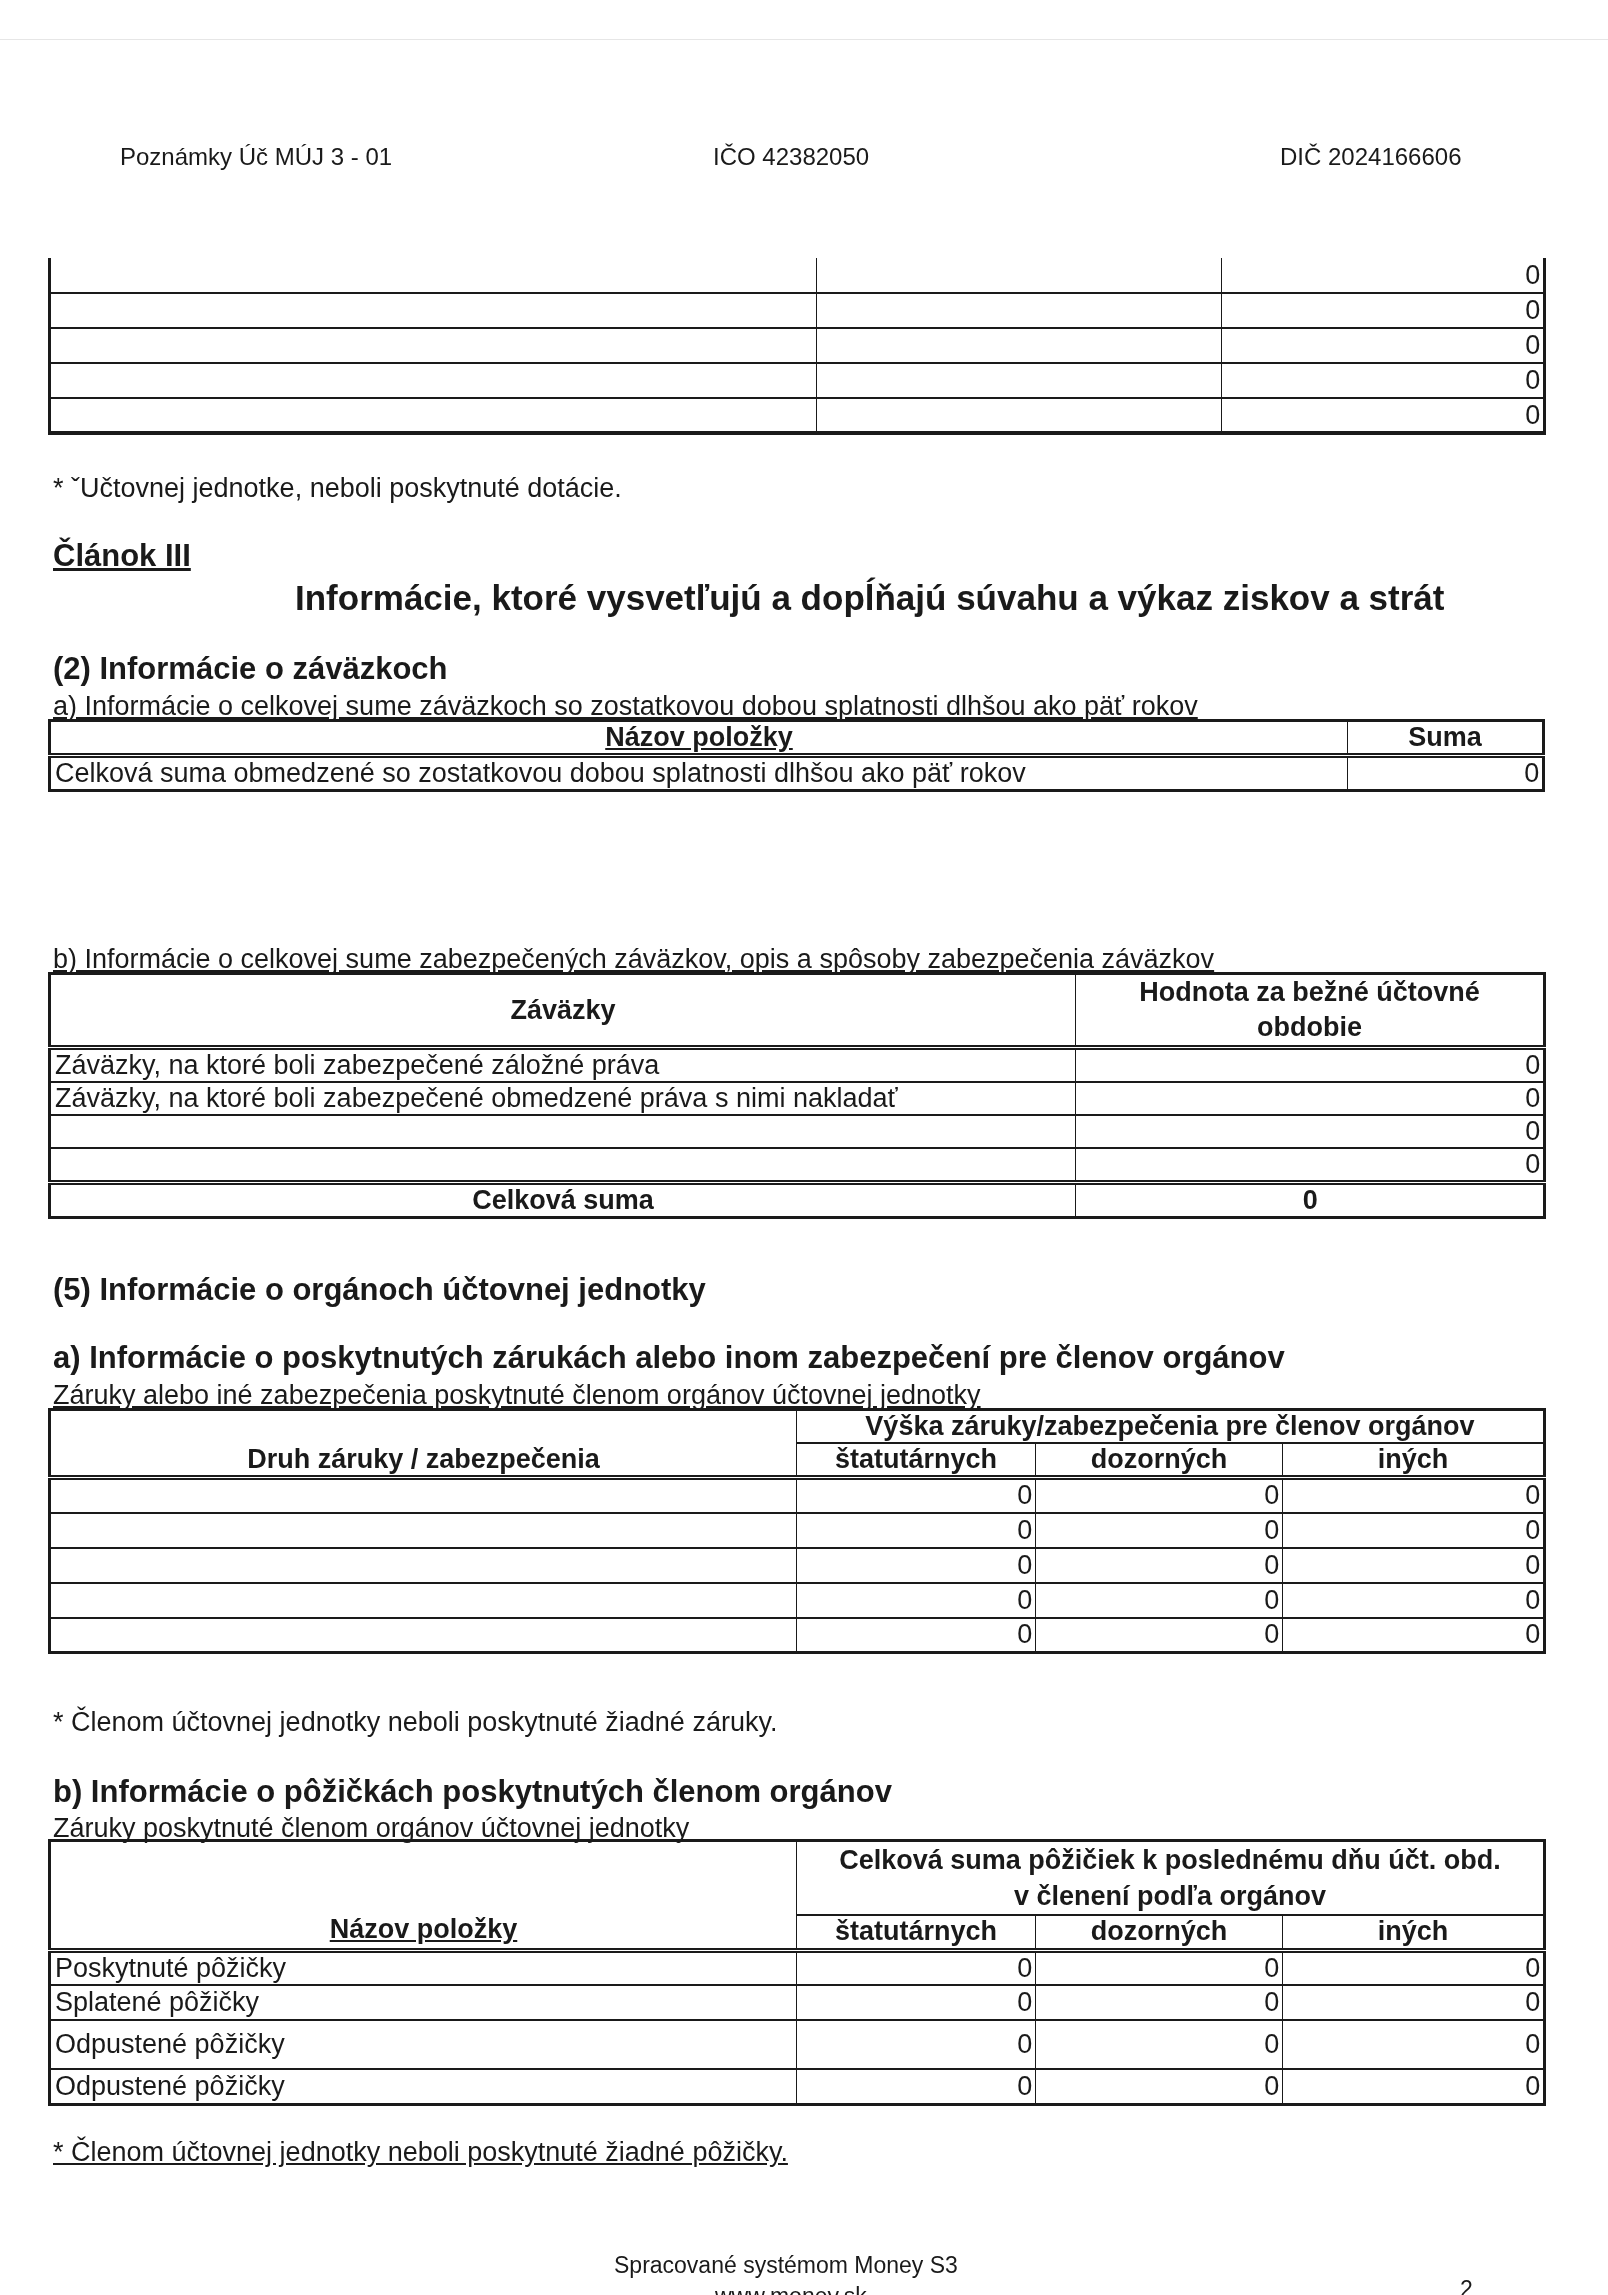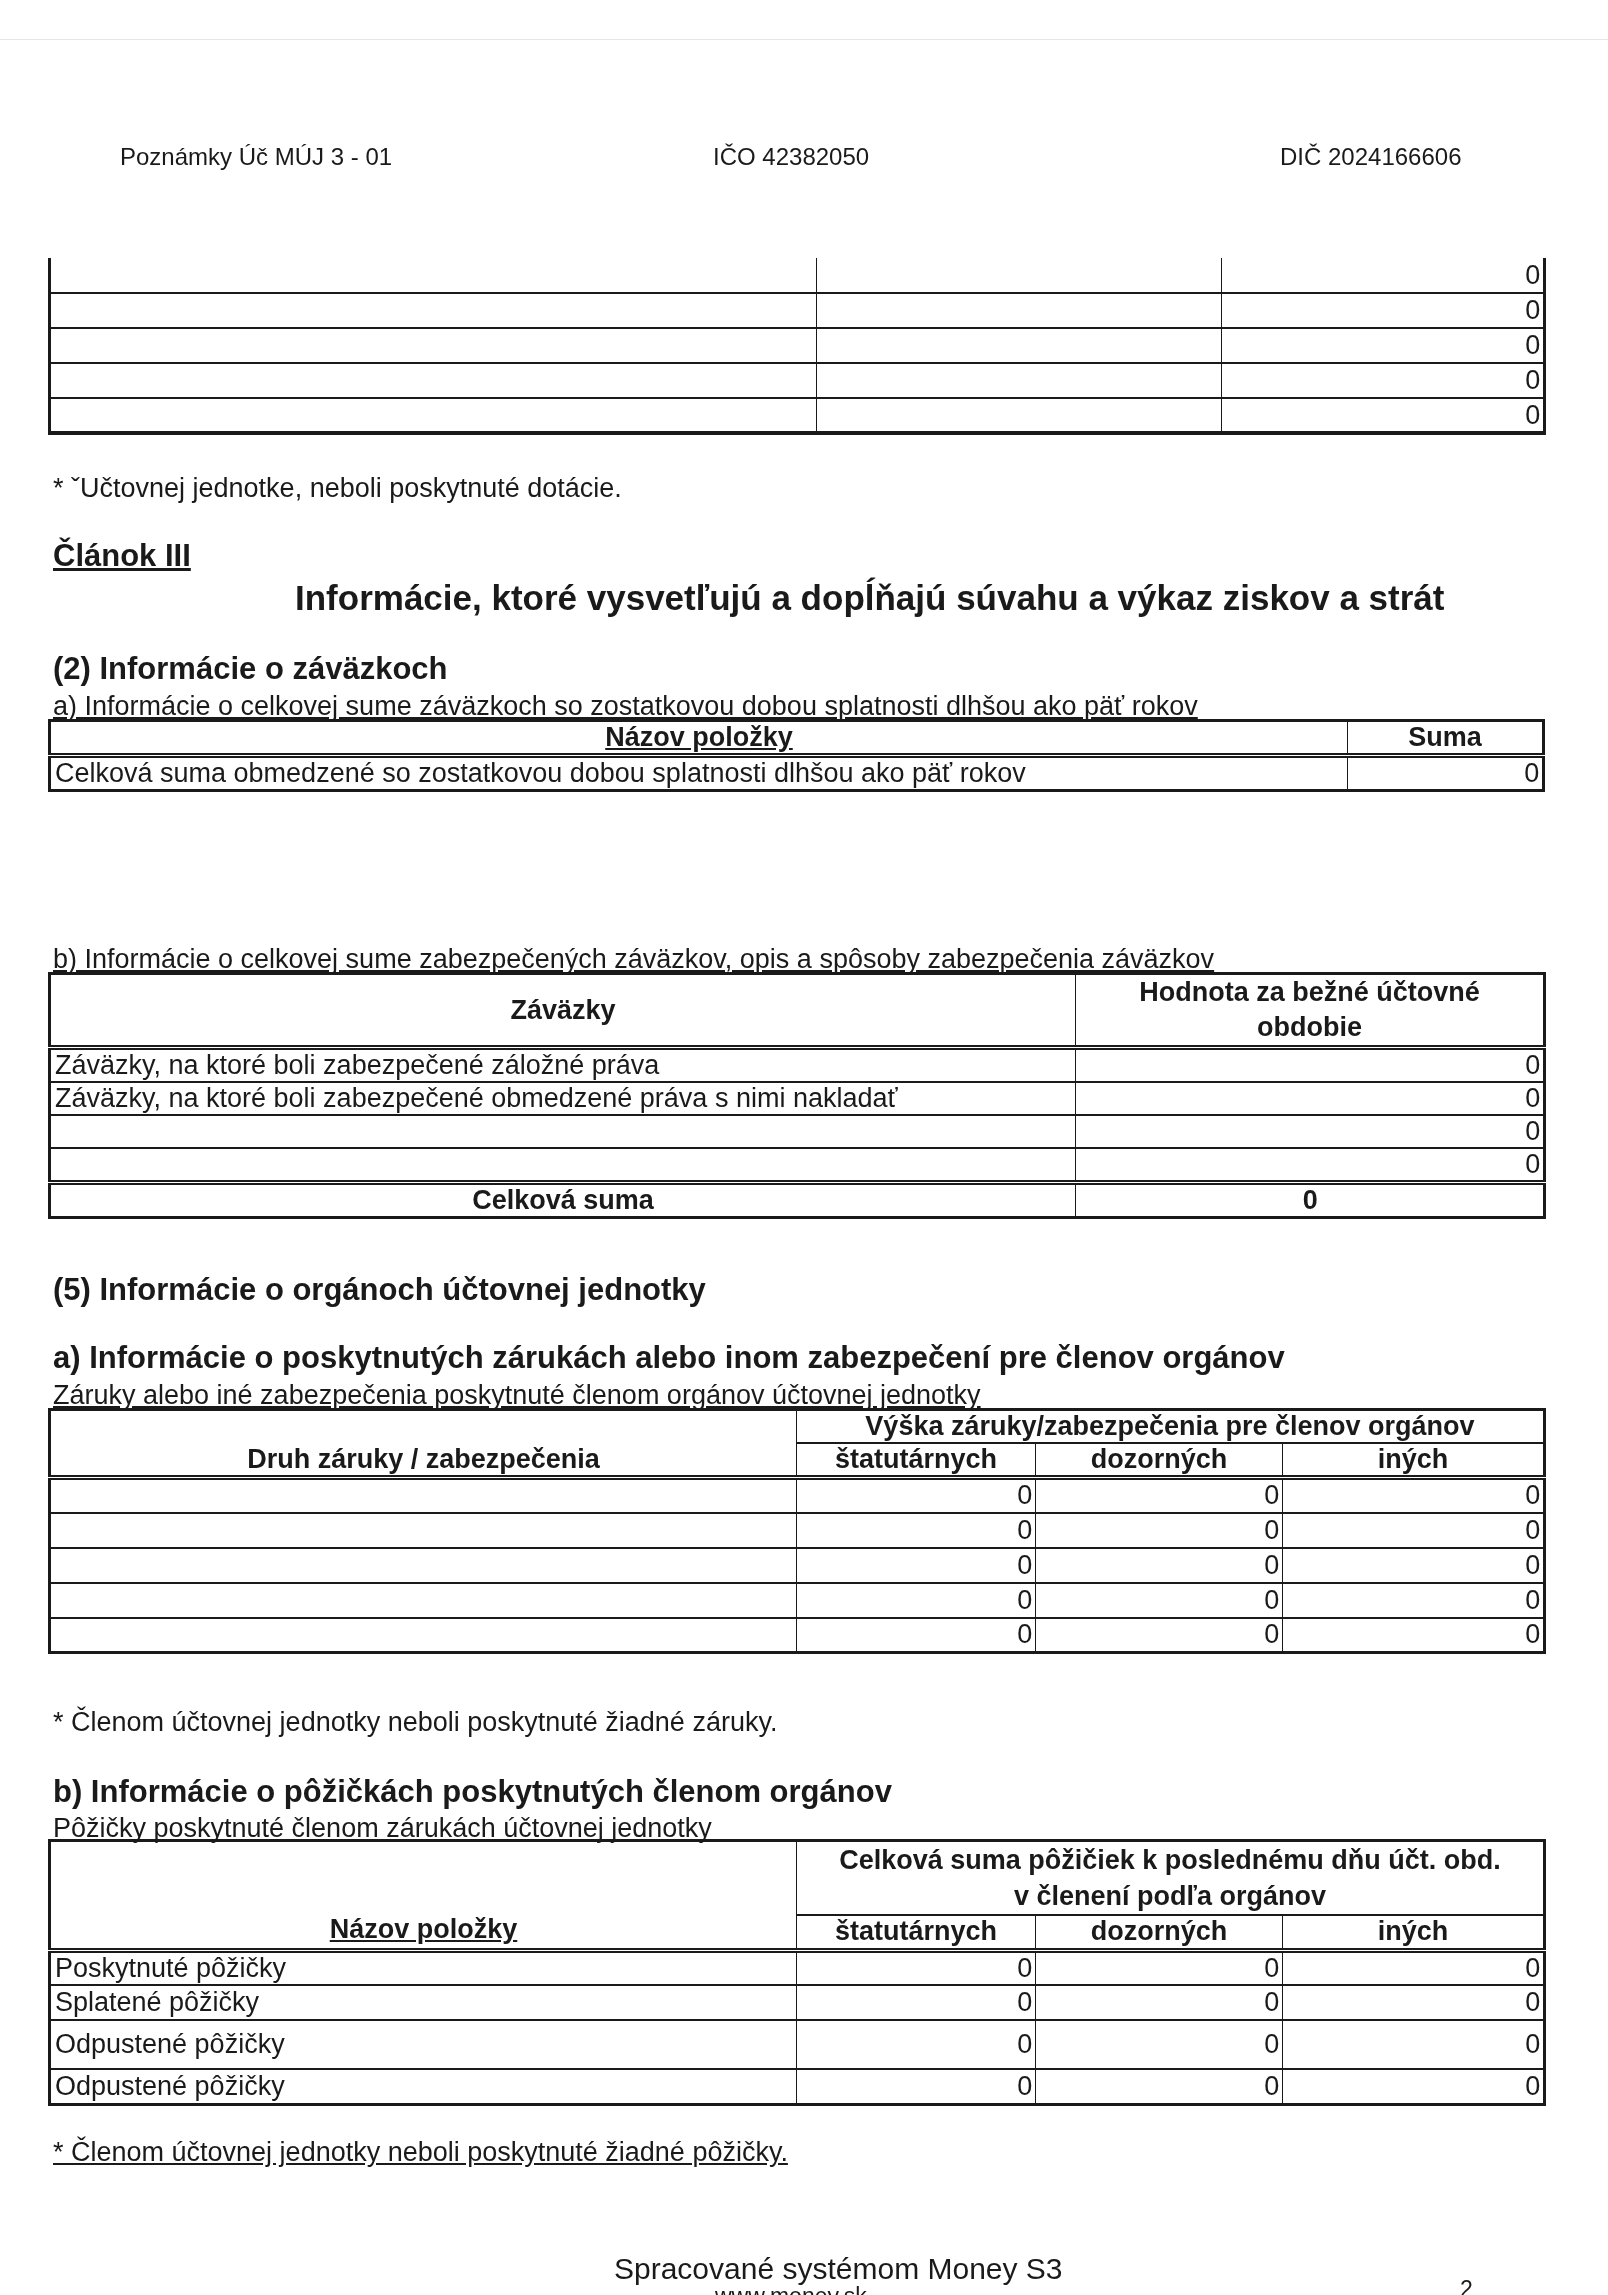--- a/index.html
+++ b/index.html
@@ -176,21 +176,21 @@
         <td class="num">0</td>
         <td class="num">0</td>
         <td class="num">0</td>
       </tr>
 </tbody>
   </table>
 
 <div class="abs note" style="left:53px; top:1707px;">*  Členom účtovnej jednotky neboli poskytnuté žiadné záruky.</div>
 
 <div class="abs h-sec" style="left:53px; top:1774px;">b) Informácie o pôžičkách poskytnutých členom orgánov</div>
-<div class="abs h-sub u" style="left:53px; top:1813px;">Pôžičky poskytnuté členom zárukách účtovnej jednotky</div>
+<div class="abs h-sub u" style="left:53px; top:1813px;">Záruky poskytnuté členom orgánov účtovnej jednotky</div>
 
 <table class="tbl-outer" style="left:48px; top:1839px; width:1495px;">
   <colgroup>
       <col style="width:747px">
       <col style="width:239px">
       <col style="width:247px">
       <col style="width:262px">
     </colgroup>
   <tbody>
       <tr style="height:72px;">
@@ -227,16 +227,16 @@
         <td>Odpustené pôžičky</td>
         <td class="num">0</td>
         <td class="num">0</td>
         <td class="num">0</td>
       </tr>
 </tbody>
   </table>
 
 <div class="abs note" style="left:53px; top:2137px;text-decoration:underline;">*  Členom účtovnej jednotky neboli poskytnuté žiadné pôžičky.</div>
 
-<div class="abs" style="left:614px; top:2252px; font-size:30px;">Spracované systémom Money S3</div>
+<div class="abs" style="left:614px; top:2252px; font-size:23px;">Spracované systémom Money S3</div>
 <div class="abs" style="left:715px; top:2283px; font-size:23px;">www.money.sk</div>
 <div class="abs" style="left:1460px; top:2276px; font-size:23px;">2</div>
 
 
 </body></html>

